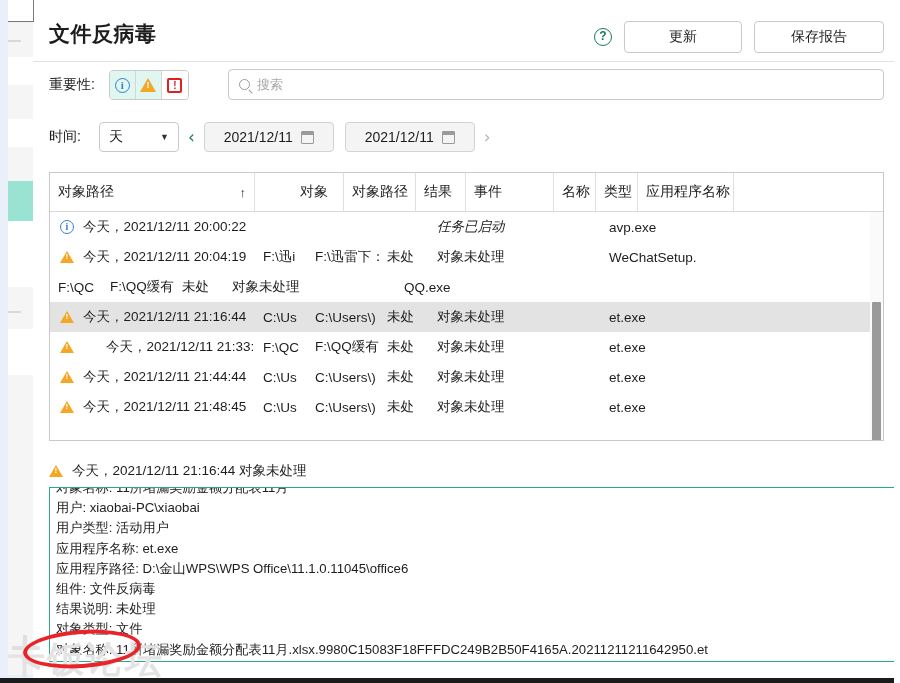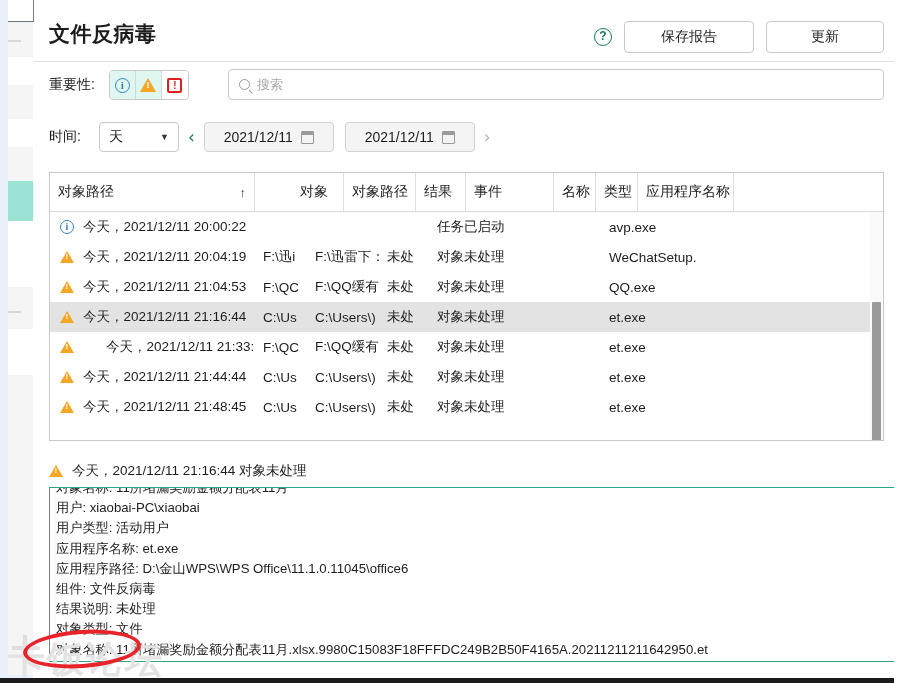--- a/index.html
+++ b/index.html
@@ -300,22 +300,22 @@
     <div class="strip-plus"></div>
     <div class="strip-bottombar"></div>
   </div>
 
   <div class="panel">
 
     <div class="page-title">文件反病毒</div>
 
     <div class="hdr-right">
       <div class="help-icon">?</div>
+      <button class="btn">更新</button>
       <button class="btn wide">保存报告</button>
-      <button class="btn">更新</button>
     </div>
 
     <div class="hdr-rule"></div>
 
     <div class="row-importance">
       <span class="lbl">重要性:</span>
       <div class="seg-group">
         <div class="seg on">
           <div class="ico-info">i</div>
         </div>
@@ -384,45 +384,41 @@
         </div>
       <div class="tbody" id="tbody">
           <div class="tr">
             <div class="td sev" style="width: 205px; flex: 0 0 205px;">
               <span class="sev-info">i</span>
               <span style="margin-left: 9px;">今天，2021/12/11 20:00:22</span>
             </div>
             <div class="td" style="width: 52px; flex: 0 0 52px;"></div>
             <div class="td" style="width: 72px; flex: 0 0 72px;"></div>
             <div class="td" style="width: 50px; flex: 0 0 50px;"></div>
-            <div class="td" style="width: 88px; flex: 0 0 88px;">任务已启动</div>
+            <div class="td" style="width: 88px; flex: 0 0 88px; font-style: italic;">任务已启动</div>
             <div class="td" style="width: 42px; flex: 0 0 42px;"></div>
             <div class="td" style="width: 42px; flex: 0 0 42px;"></div>
             <div class="td" style="width: 96px; flex: 0 0 96px;">avp.exe</div>
             <div class="td" style="width: 175px; flex: 0 0 175px;"></div>
           </div>
           <div class="tr">
             <div class="td sev" style="width: 205px; flex: 0 0 205px;">
               <span class="sev-warn"></span>
               <span style="margin-left: 9px;">今天，2021/12/11 20:04:19</span>
             </div>
             <div class="td" style="width: 52px; flex: 0 0 52px;">F:\迅i</div>
             <div class="td" style="width: 72px; flex: 0 0 72px;">F:\迅雷下：</div>
             <div class="td" style="width: 50px; flex: 0 0 50px;">未处</div>
             <div class="td" style="width: 88px; flex: 0 0 88px;">对象未处理</div>
             <div class="td" style="width: 42px; flex: 0 0 42px;"></div>
             <div class="td" style="width: 42px; flex: 0 0 42px;"></div>
             <div class="td" style="width: 96px; flex: 0 0 96px;">WeChatSetup.</div>
             <div class="td" style="width: 175px; flex: 0 0 175px;"></div>
           </div>
           <div class="tr">
-            <div class="td sev" style="width: 205px; flex: 0 0 205px;">
-              <span class="sev-warn"></span>
-              <span style="margin-left: 9px;">今天，2021/12/11 21:04:53</span>
-            </div>
             <div class="td" style="width: 52px; flex: 0 0 52px;">F:\QC</div>
             <div class="td" style="width: 72px; flex: 0 0 72px;">F:\QQ缓有</div>
             <div class="td" style="width: 50px; flex: 0 0 50px;">未处</div>
             <div class="td" style="width: 88px; flex: 0 0 88px;">对象未处理</div>
             <div class="td" style="width: 42px; flex: 0 0 42px;"></div>
             <div class="td" style="width: 42px; flex: 0 0 42px;"></div>
             <div class="td" style="width: 96px; flex: 0 0 96px;">QQ.exe</div>
             <div class="td" style="width: 175px; flex: 0 0 175px;"></div>
           </div>
           <div class="tr sel">

